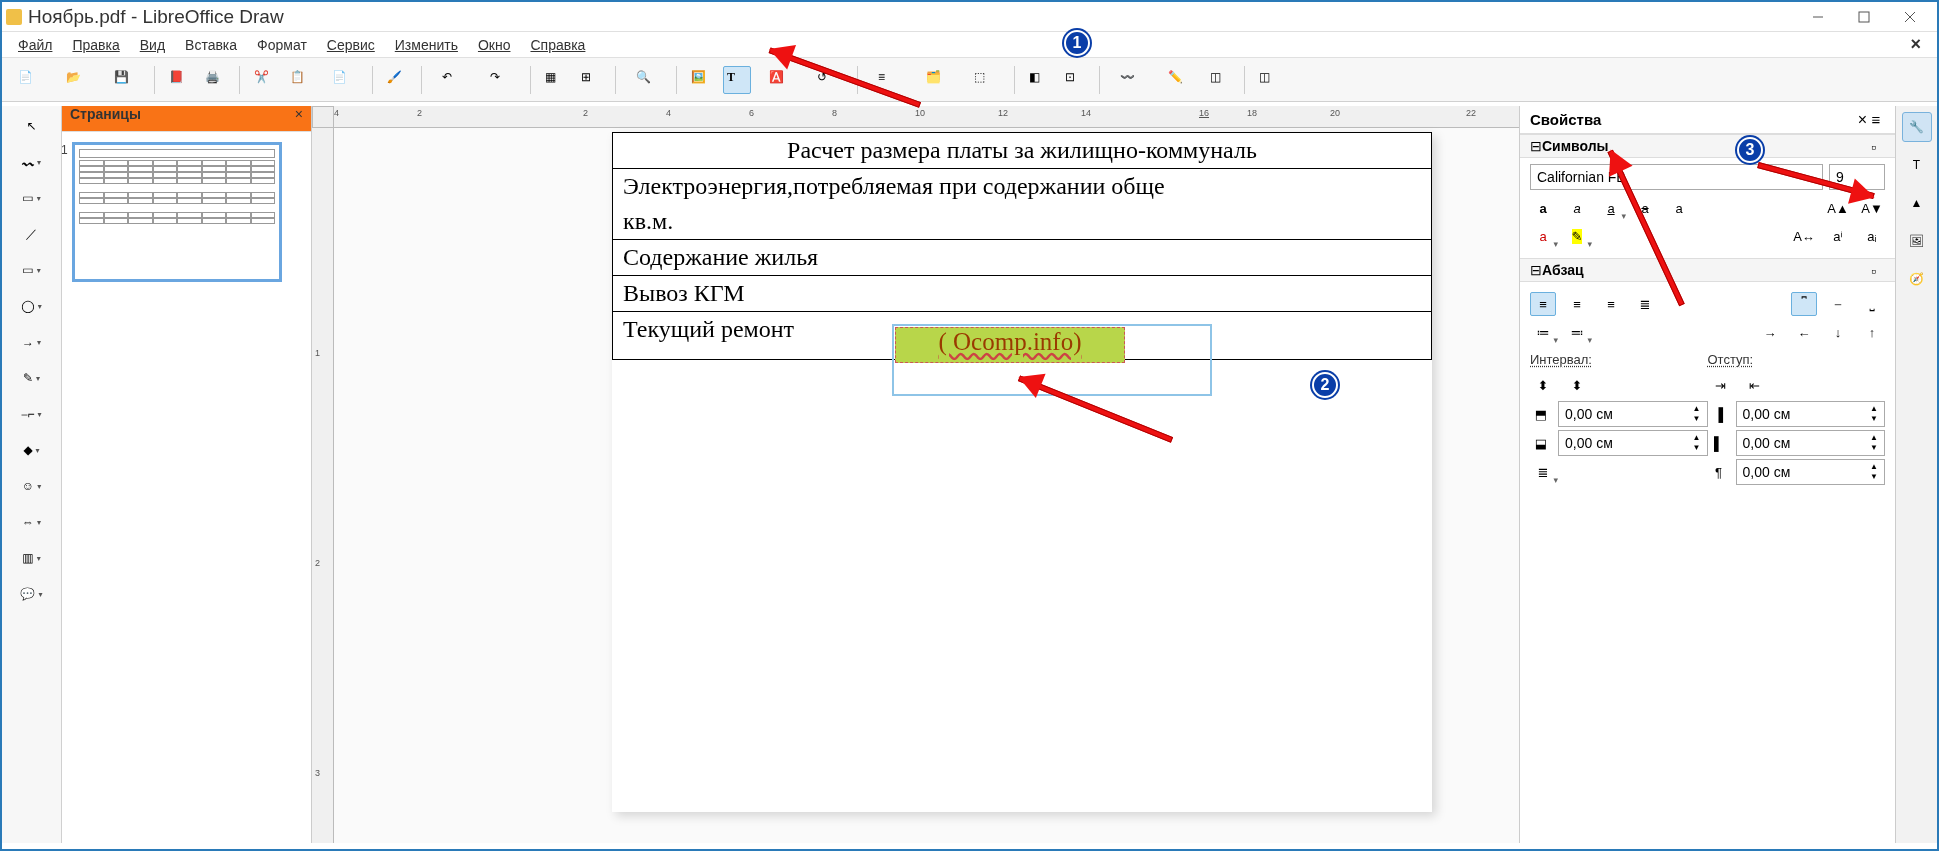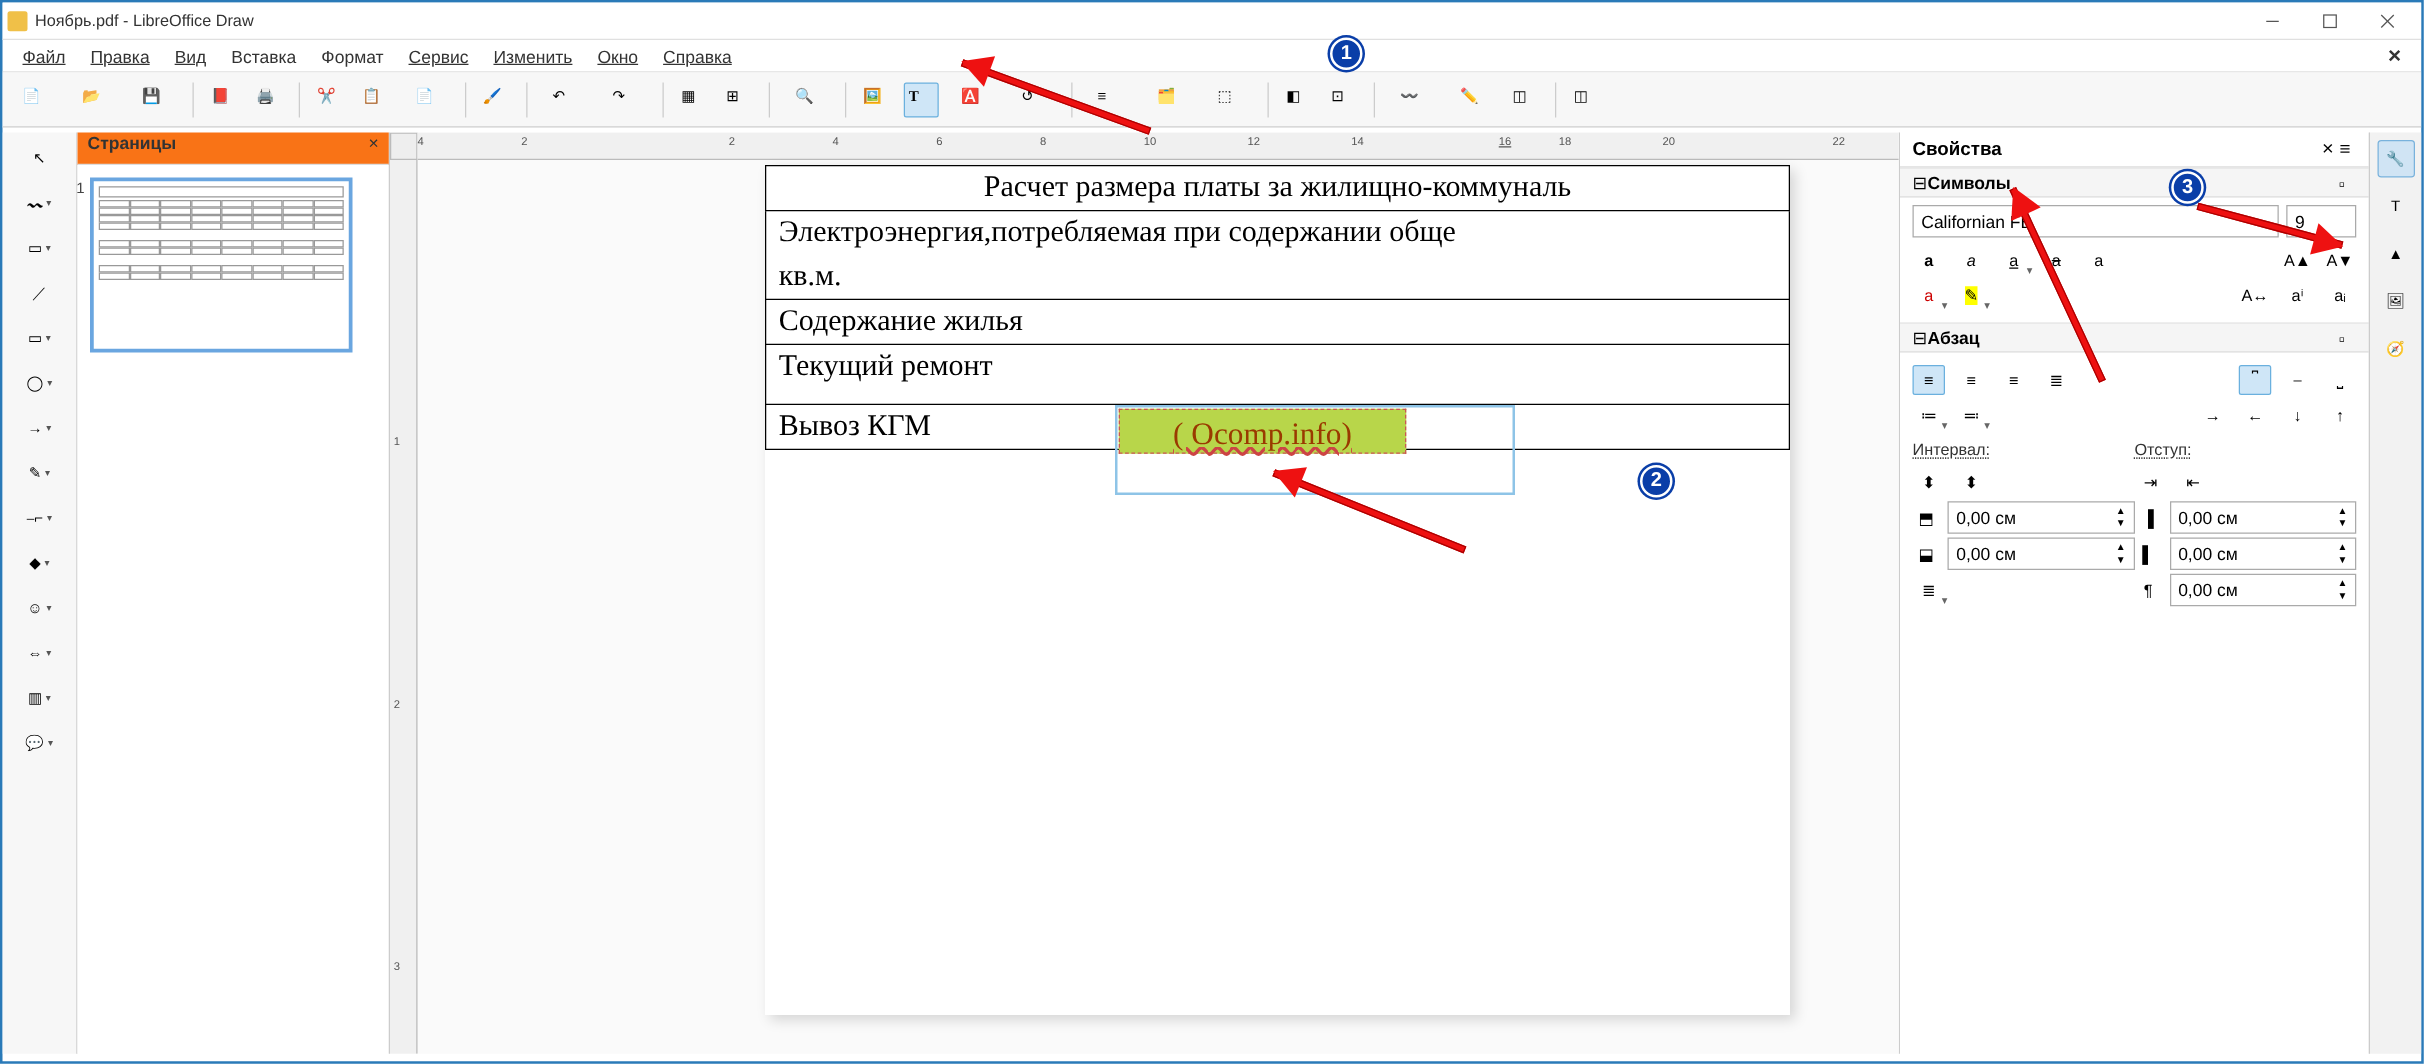--- a/index.html
+++ b/index.html
@@ -14,21 +14,21 @@
   position: relative;
 }
 
 
 .titlebar {
   height: 30px; display: flex; align-items: center;
   background: #fff; border-bottom: 1px solid #e0e0e0;
   padding: 0 4px;
 }
 .titlebar .app-icon { width: 16px; height: 16px; background: #f0c048; border-radius: 2px; margin-right: 6px; }
-.titlebar .title { font-size: 13px; color: #333; flex: 0 0 auto; }
+.titlebar .title { font-size: 19px; color: #333; flex: 0 0 auto; }
 .titlebar .spacer { flex: 1; }
 .win-btn { width: 46px; height: 30px; display: flex; align-items: center; justify-content: center; }
 .win-btn svg { width: 12px; height: 12px; stroke: #555; stroke-width: 1; fill: none; }
 
 
 .menubar {
   height: 26px; display: flex; align-items: center;
   padding: 0 6px; font-size: 14px; color: #333;
   border-bottom: 1px solid #e0e0e0;
 }
@@ -103,21 +103,21 @@
 .doc-table td { border:1.5px solid #000; padding:4px 10px; }
 .doc-table .hdr { text-align:center; }
 .inserted-box {
   position:absolute; left:280px; top:192px; width:320px; height:72px;
   border:2px solid #8ec4e7;
 }
 .inserted-text {
   position:absolute; left:283px; top:195px; width:230px; height:36px;
   background:#b8d64a; border:1px dashed #c55; text-align:center;
   font-family:"Times New Roman", serif; font-size:25px; color:#9a3a00;
-  display:flex; align-items:flex-end; justify-content:center;
+  display:flex; align-items:flex-start; justify-content:center;
 }
 .inserted-text span { text-decoration: underline; text-decoration-style: wavy; text-decoration-color:#c44; }
 
 
 .sidebar-right {
   width: 418px; background:#fff; border-left:1px solid #ccc;
   display:flex;
 }
 .props { flex:1; display:flex; flex-direction:column; font-size:13px; }
 .props .head { height:28px; display:flex; align-items:center; padding:0 10px; font-weight:bold; font-size:15px; border-bottom:1px solid #ddd; }
@@ -445,24 +445,24 @@
         <tr>
               <td colspan="2" style="border-bottom:none;">Электроэнергия,потребляемая при содержании обще</td>
             </tr>
         <tr>
               <td colspan="2" style="border-top:none;">кв.м.</td>
             </tr>
         <tr>
               <td colspan="2">Содержание жилья</td>
             </tr>
         <tr>
-              <td colspan="2" style="height:48px; vertical-align:top;">Текущий ремонт</td>
+              <td colspan="2">Вывоз КГМ</td>
             </tr>
         <tr>
-              <td colspan="2">Вывоз КГМ</td>
+              <td colspan="2" style="height:48px; vertical-align:top;">Текущий ремонт</td>
             </tr>
       </tbody>
         </table>
 
       <div style="height:32px"></div>
 
 
       <div class="inserted-box"></div>
       <div class="inserted-text">
           <span>( Ocomp.info)</span>

